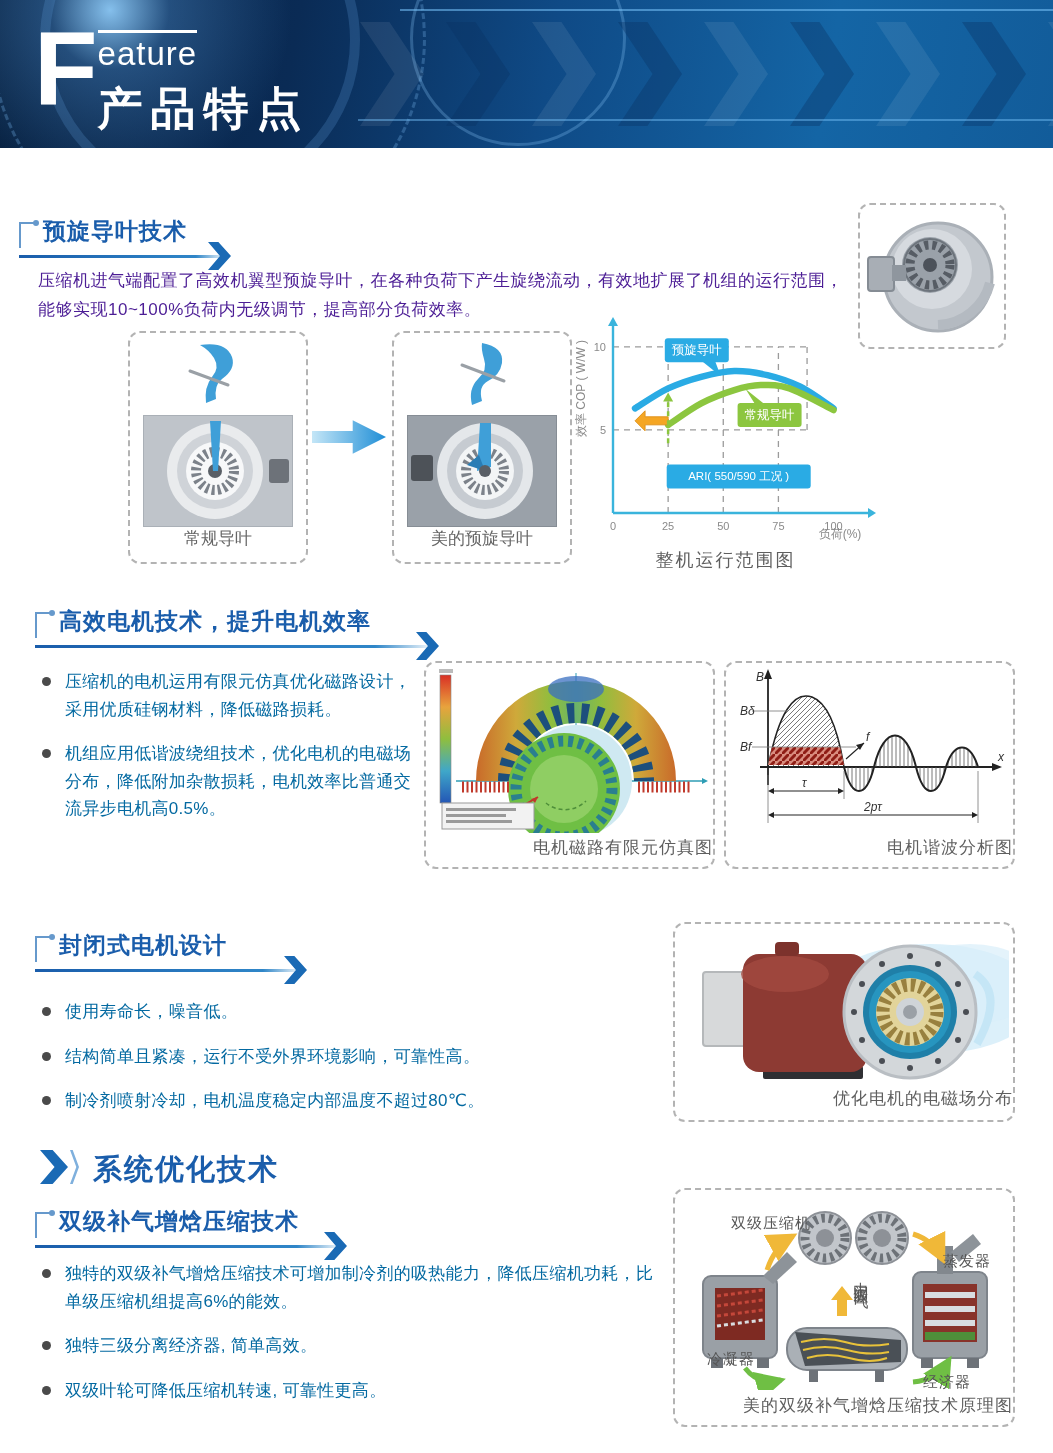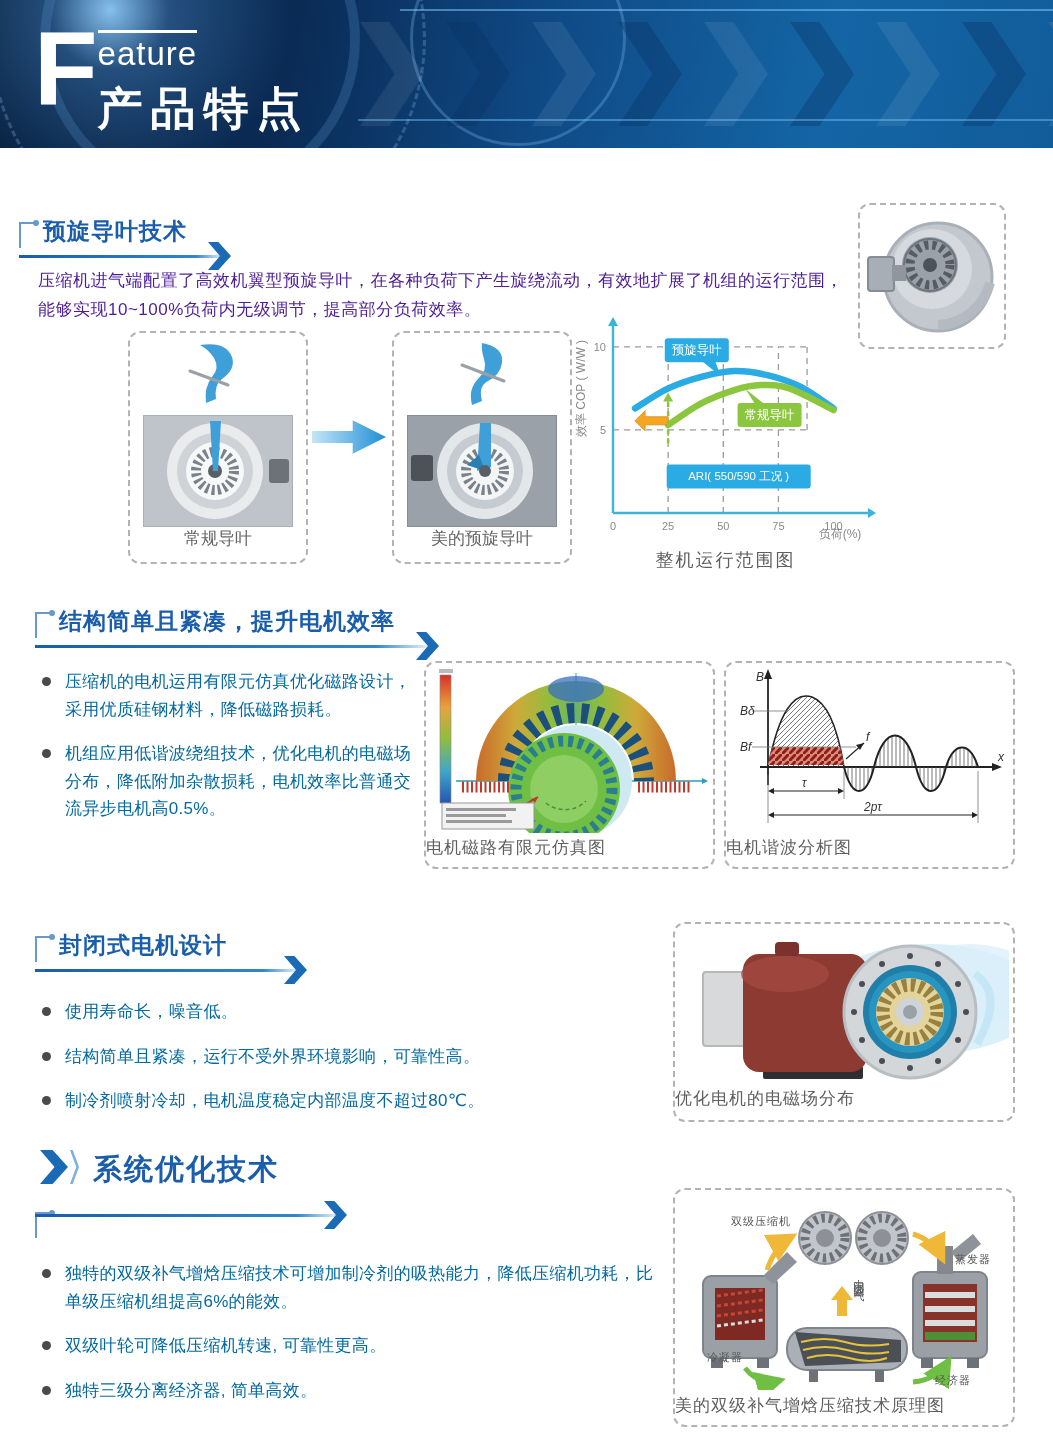--- a/index.html
+++ b/index.html
@@ -41,26 +41,26 @@
   .big-title{margin:0 0 0 14px;font-size:29px;font-weight:700;color:#1a5dab;letter-spacing:2px;}
 
   
   .para{position:absolute;font-size:17px;color:#4c1d95;line-height:1.7;letter-spacing:.5px;}
   .bullets{position:absolute;list-style:none;margin:0;padding:0;}
   .bullets li{position:relative;padding-left:27px;font-size:17px;color:#0369a1;line-height:1.62;margin-bottom:17px;letter-spacing:.3px;}
   .bullets li::before{content:'';position:absolute;left:4px;top:9px;width:9px;height:9px;border-radius:50%;background:#4a4a4a;}
 
   
   .dbox{position:absolute;border:2px dashed #b3b3b3;border-radius:12px;background:#fff;}
-  .fig-cap{position:absolute;left:0;right:0;text-align:left;color:#5f5f5f;font-size:17px;letter-spacing:1px;font-family:Liberation Mono, monospace;}
+  .fig-cap{position:absolute;left:0;right:0;text-align:right;color:#5f5f5f;font-size:17px;letter-spacing:1px;font-family:Liberation Mono, monospace;}
   .vane-label{position:absolute;left:0;right:0;bottom:12px;text-align:center;color:#666;font-size:17px;}
   .blue-arrow{position:absolute;background:linear-gradient(90deg,#c4e6f7,#1f8ed6);
       clip-path:polygon(0 34%,55% 34%,55% 6%,100% 50%,55% 94%,55% 66%,0 66%);}
   .chart-cap{position:absolute;left:0;right:0;text-align:center;color:#5f5f5f;font-size:18px;letter-spacing:2px;}
-  .schem-label{position:absolute;font-size:11px;color:#555;letter-spacing:1px;white-space:nowrap;}
+  .schem-label{position:absolute;font-size:15px;color:#555;letter-spacing:1px;white-space:nowrap;}
   .schem-label.vert{writing-mode:vertical-rl;letter-spacing:3px;}
 
   
   .tick{font-size:11px;fill:#8a8a8a;}
   .alabel{font-size:12px;fill:#8a8a8a;}
   .figtext{font-size:12px;fill:#333;font-style:italic;}
 </style>
 </head>
 <body>
 
@@ -192,21 +192,21 @@
         <text x="123.80357142857143" y="46.23478260869564" text-anchor="middle" fill="#fff" font-size="12.5">预旋导叶</text>
         <polygon points="192.58035714285714,97.00869565217391 172.58035714285714,81.00869565217391 182.58035714285714,97.00869565217391" fill="#8cc63f"></polygon>
         <rect x="164.58035714285714" y="95.00869565217391" width="64" height="24" rx="3" fill="#8cc63f"></rect>
         <text x="196.58035714285714" y="111.00869565217391" text-anchor="middle" fill="#fff" font-size="12.5">常规导叶</text>
       </svg>
     <div class="chart-cap" style="top:240px;">整机运行范围图</div>
   </div>
 
   <div class="sec-head" style="left:35px;top:606px;width:400px;">
     <span class="corner"></span>
-    <h2 class="sec-title">结构简单且紧凑，提升电机效率</h2>
+    <h2 class="sec-title">高效电机技术，提升电机效率</h2>
     <div class="sec-underline">
       <span class="chev"></span>
     </div>
   </div>
 
   <ul class="bullets" style="left:38px;top:668px;width:382px;">
     <li>压缩机的电机运用有限元仿真优化磁路设计，采用优质硅钢材料，降低磁路损耗。</li>
     <li>机组应用低谐波绕组技术，优化电机的电磁场分布，降低附加杂散损耗，电机效率比普通交流异步电机高0.5%。</li>
   </ul>
 
@@ -348,29 +348,30 @@
   </div>
 
   <div class="big-head" style="left:40px;top:1150px;">
     <span class="big-chev"></span>
     <span class="big-chev-echo"></span>
     <h2 class="big-title">系统优化技术</h2>
   </div>
 
   <div class="sec-head" style="left:35px;top:1206px;width:308px;">
     <span class="corner"></span>
+    <h2 class="sec-title">双级补气增焓压缩技术</h2>
     <div class="sec-underline">
       <span class="chev"></span>
     </div>
   </div>
 
   <ul class="bullets" style="left:38px;top:1260px;width:600px;">
     <li style="width:598px;">独特的双级补气增焓压缩技术可增加制冷剂的吸热能力，降低压缩机功耗，比单级压缩机组提高6%的能效。</li>
+    <li>独特三级分离经济器, 简单高效。</li>
     <li>双级叶轮可降低压缩机转速, 可靠性更高。</li>
-    <li>独特三级分离经济器, 简单高效。</li>
   </ul>
 
   <div class="dbox" style="left:673px;top:1188px;width:338px;height:235px;">
     <svg width="334" height="200" viewBox="0 0 334 200">
       <defs>
         <marker id="mY" markerWidth="8" markerHeight="8" refX="5" refY="3" orient="auto">
             <path d="M0 0L6 3L0 6Z" fill="#f0b838"></path>
           </marker>
         <marker id="mG" markerWidth="8" markerHeight="8" refX="5" refY="3" orient="auto">
             <path d="M0 0L6 3L0 6Z" fill="#6fbf44"></path>

